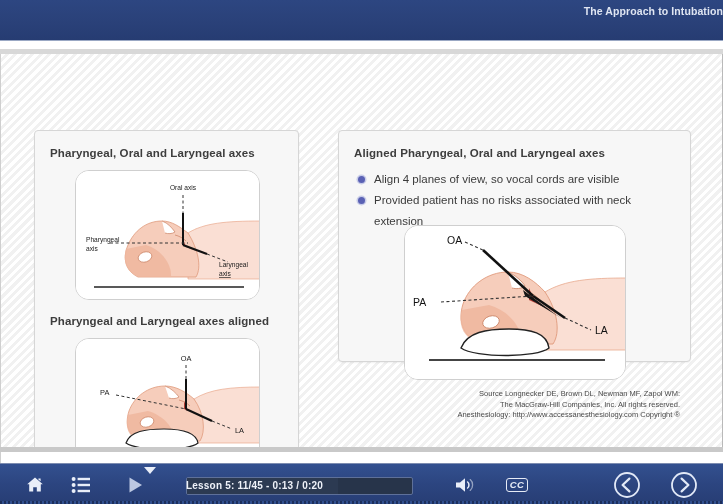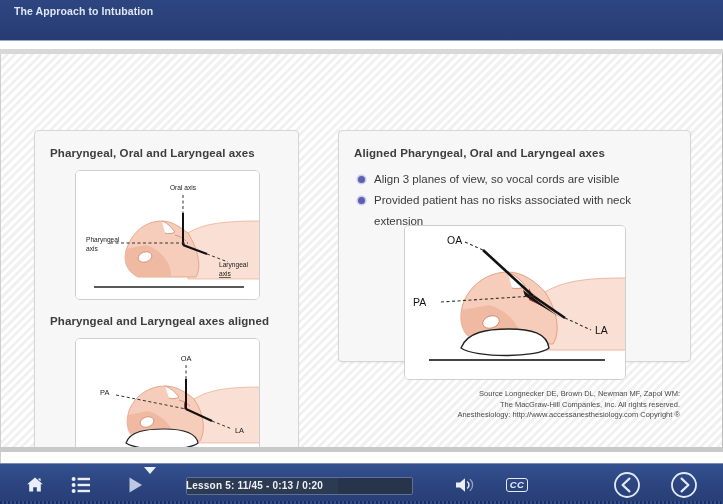--- a/index.html
+++ b/index.html
@@ -22,20 +22,21 @@
 
   
   .header {
     position: absolute;
     left: 0; top: 0;
     width: 723px;
     height: 41px;
     background: linear-gradient(180deg, #2d4681 0%, #2a4179 55%, #263c72 100%);
     border-bottom: 1px solid #9aa8c4;
     padding: 4px 0 0 14px;
+    text-align: right;
   }
   .header-kicker {
     font-size: 10.5px;
     color: #dfe5f2;
     font-weight: bold;
     letter-spacing: .1px;
     line-height: 14px;
   }
   .header-title {
     font-size: 15.5px;
@@ -135,21 +136,21 @@
     border-radius: 50%;
     background: #5a61b4;
     box-shadow: 0 0 0 1.5px #c9cde8;
   }
 
   
   .imgframe {
     position: absolute;
     background: #ffffff;
     border: 1px solid #cfcfcf;
-    border-radius: 5px;
+    border-radius: 14px;
     overflow: hidden;
   }
   .imf-l1 { left: 40px;  top: 39px;  width: 185px; height: 130px; }
   .imf-l2 { left: 40px;  top: 207px; width: 185px; height: 130px; }
   .imf-r1 { left: 65px;  top: 94px;  width: 222px; height: 155px; }
 
   .src {
     position: absolute;
     left: 12px; top: 258px;
     width: 329px;
@@ -328,21 +329,21 @@
       </div>
     </div>
 
     <div class="panel panel-right">
 
       <div class="panel-heading rp-h1">Aligned Pharyngeal, Oral and Laryngeal axes</div>
 
       <ul class="bullets">
         <li>
           <span class="dot"></span>
-          <span>Align 3 planes of view, so vocal cords are visible</span>
+          <span>Align 4 planes of view, so vocal cords are visible</span>
         </li>
         <li>
           <span class="dot"></span>
           <span>Provided patient has no risks associated with neck extension</span>
         </li>
       </ul>
 
       <div class="imgframe imf-r1">
         <svg viewBox="0 0 222 155" width="222" height="155">
           <rect x="0" y="0" width="222" height="155" fill="#ffffff"></rect>

